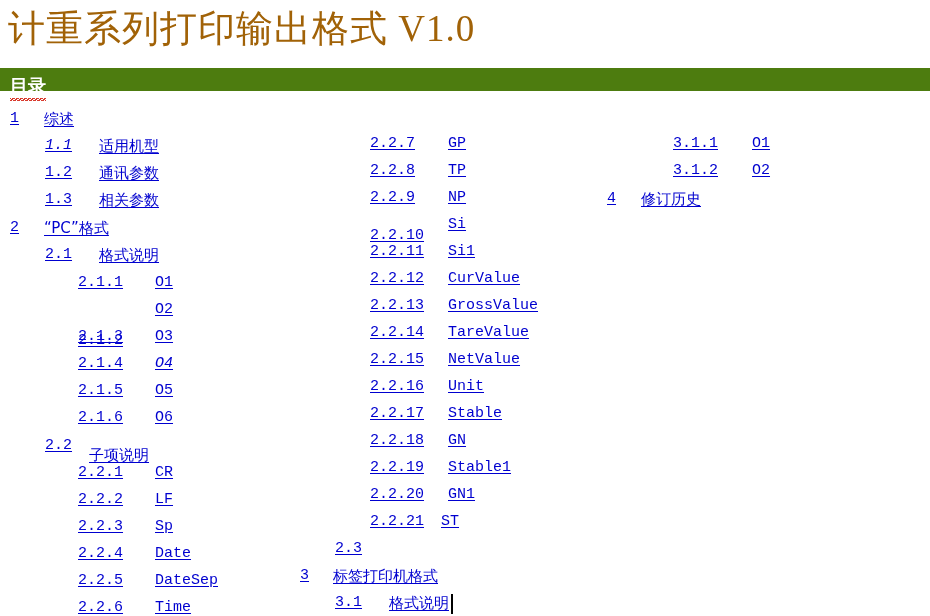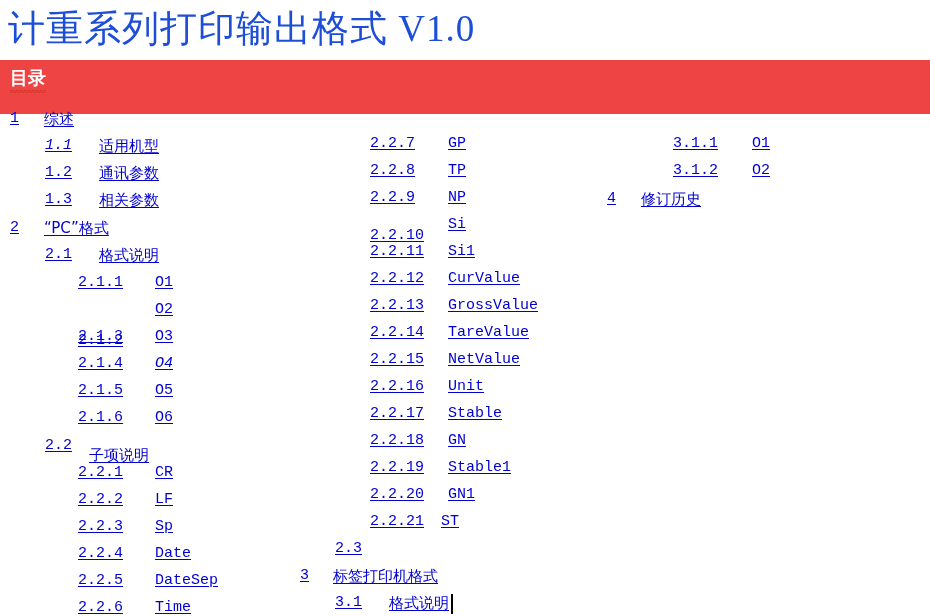--- a/index.html
+++ b/index.html
@@ -17,32 +17,32 @@
 
   
   #doc-title {
     position: absolute;
     left: 8px;
     top: 2px;
     font-family: "Liberation Serif", "DejaVu Serif", serif;
     font-size: 37px;
     line-height: 54px;
     letter-spacing: 1px;
-    color: #1d4ed8;
+    color: #a16207;
     white-space: nowrap;
   }
 
   
   #toc-banner {
     position: absolute;
     left: 0;
-    top: 60px;
+    top: 68px;
     width: 930px;
-    height: 54px;
-    background: #ef4444;
+    height: 23px;
+    background: #4d7c0f;
   }
   #toc-banner-label {
     position: absolute;
     left: 10px;
     top: 6px;
     font-family: "Liberation Sans", "DejaVu Sans", sans-serif;
     font-size: 18px;
     font-weight: bold;
     color: #ffffff;
     white-space: nowrap;

